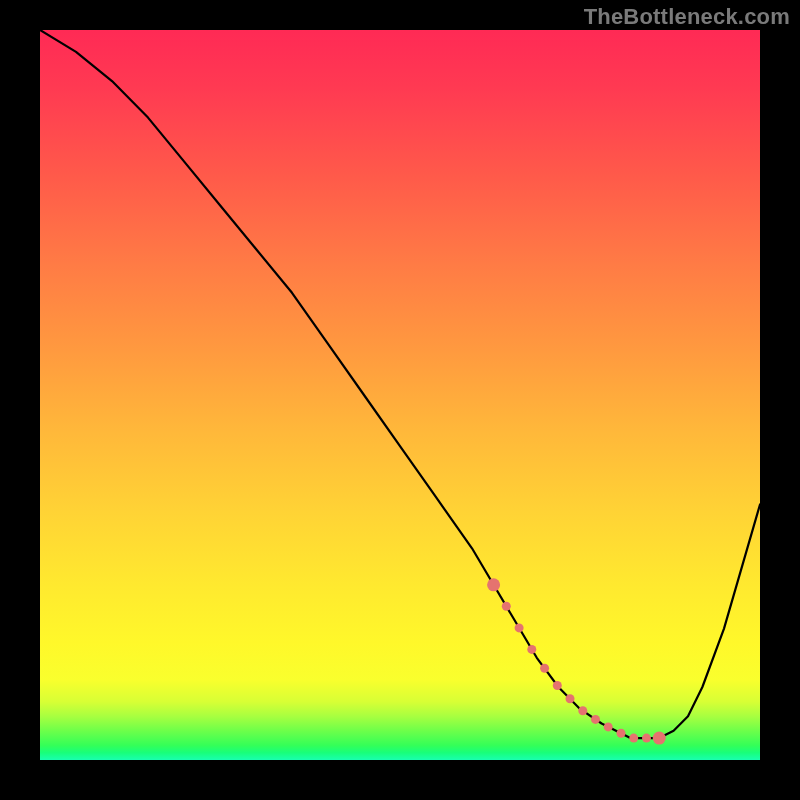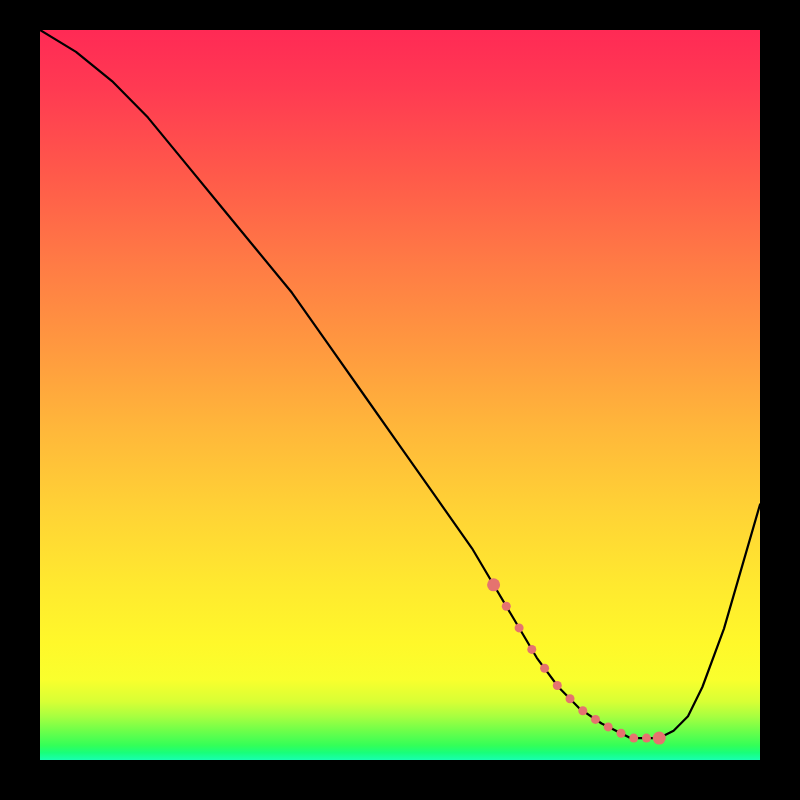--- a/index.html
+++ b/index.html
@@ -63,20 +63,21 @@
     inset: 0;
     width: 100%;
     height: 100%;
   }
 </style>
 </head>
 <body>
 
 <div class="frame">
 
+  <div class="watermark">TheBottleneck.com</div>
 
   <div class="plot-clip">
     <div class="gradient"></div>
     <svg class="curves" viewBox="0 0 720 730" preserveAspectRatio="none">
       <path id="main-curve" fill="none" stroke="#000000" stroke-width="2.2" stroke-linecap="round" stroke-linejoin="round" d="M0.0 0.0 L36.0 21.9 L72.0 51.1 L108.0 87.6 L144.0 131.4 L180.0 175.2 L216.0 219.0 L252.0 262.8 L288.0 313.9 L324.0 365.0 L360.0 416.1 L396.0 467.2 L432.0 518.3 L453.6 554.8 L475.2 591.3 L496.8 627.8 L518.4 657.0 L540.0 678.9 L561.6 693.5 L576.0 700.8 L590.4 708.1 L604.8 708.1 L619.2 708.1 L633.6 700.8 L648.0 686.2 L662.4 657.0 L684.0 598.6 L720.0 474.5"></path>
       <g id="optimal-dots">
           <circle cx="453.6" cy="554.8" r="6.5" fill="#e5736f"></circle>
           <circle cx="466.3" cy="576.3" r="4.5" fill="#e5736f"></circle>
           <circle cx="479.1" cy="597.9" r="4.5" fill="#e5736f"></circle>
           <circle cx="491.8" cy="619.4" r="4.5" fill="#e5736f"></circle>

